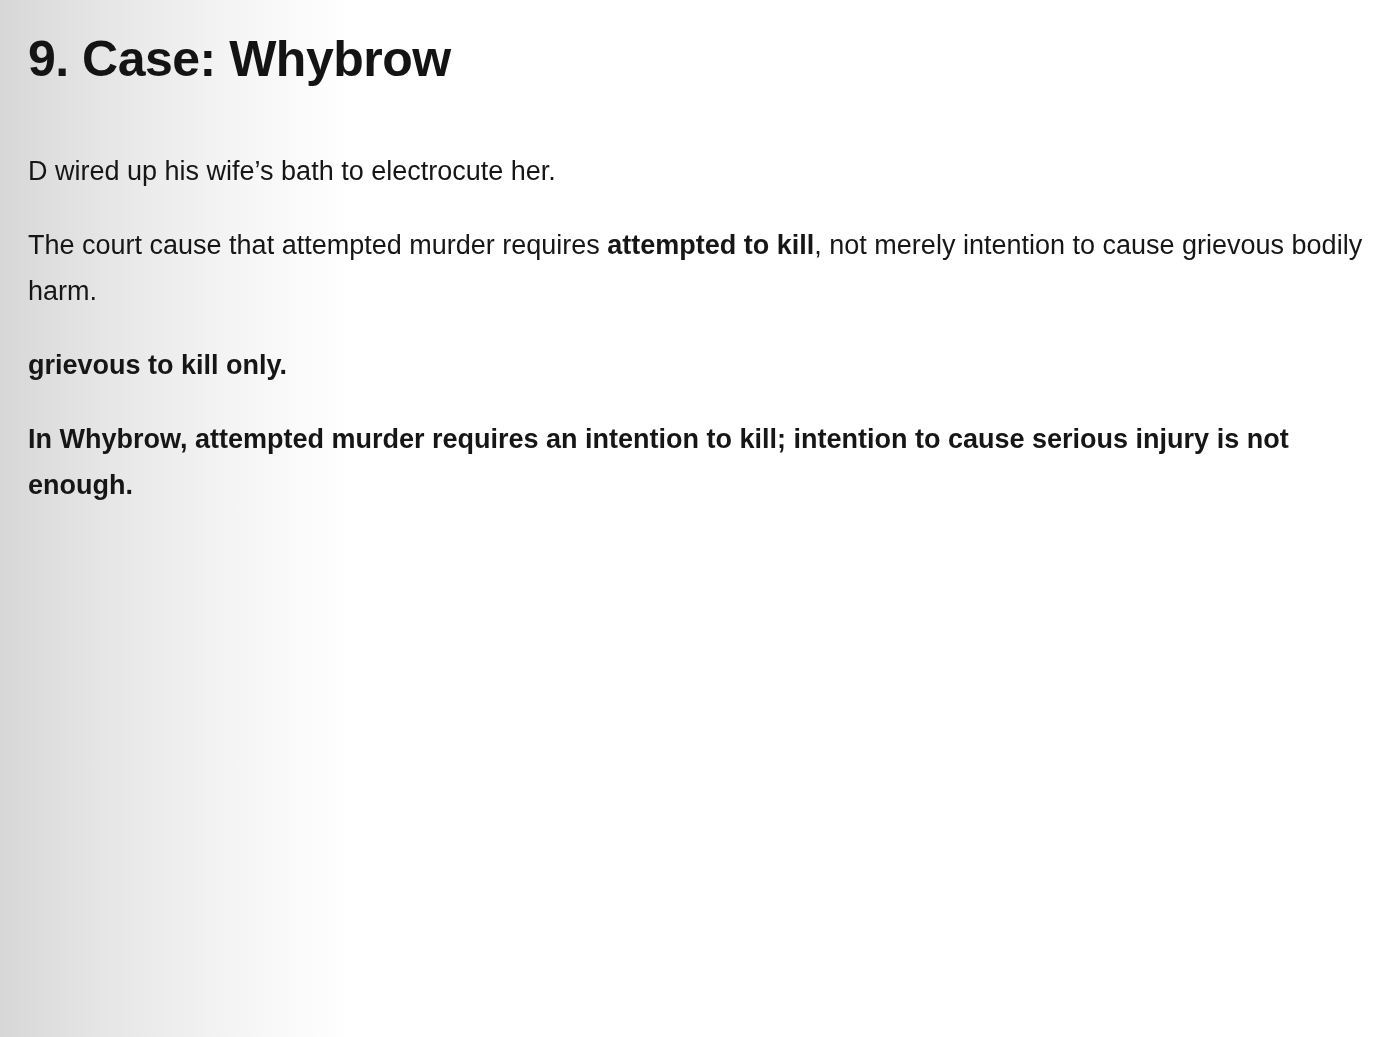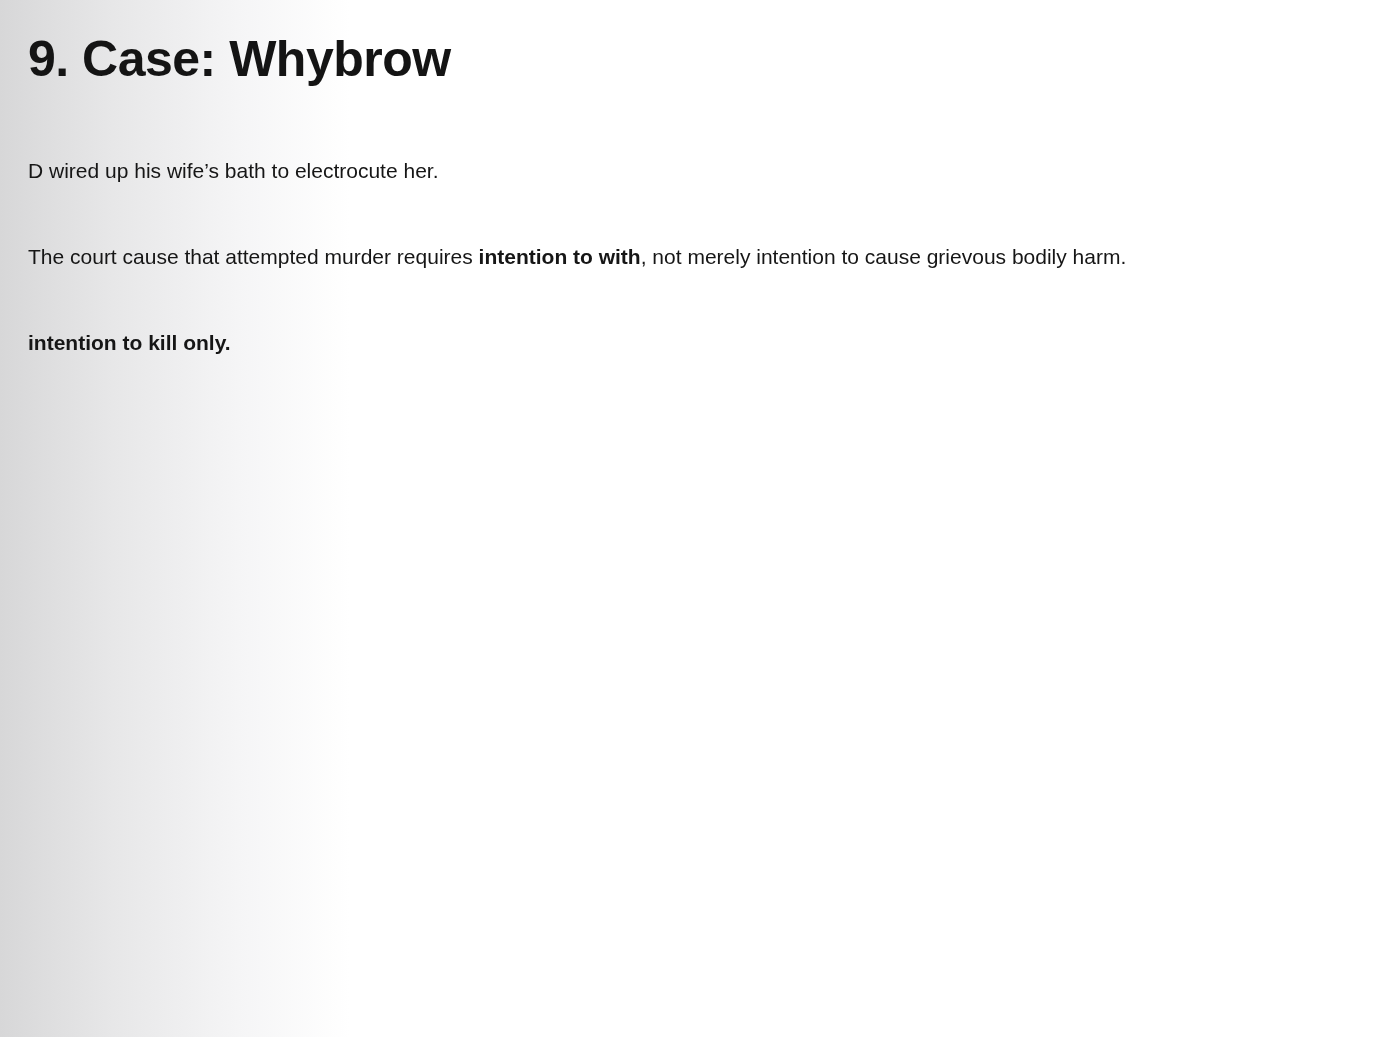--- a/index.html
+++ b/index.html
@@ -23,42 +23,43 @@
   }
   .doc h1 {
     font-size: 50px;
     line-height: 58px;
     font-weight: 800;
     letter-spacing: -0.5px;
     margin: 6px 0 60px 0;
     color: #141414;
   }
   .doc p {
-    font-size: 21px;
+    font-size: 27px;
     line-height: 46px;
     font-weight: 400;
-    margin: 40px 0;
+    margin: 28px 0;
     max-width: 1340px;
   }
   .doc p b {
     font-weight: 700;
   }
 </style>
 </head>
 <body>
 
 <div class="doc">
 
   <h1>9. Case: Whybrow</h1>
 
   <p><span>D wired up his wife’s bath to electrocute her.</span></p>
 
 
-  <p><span>The court cause that attempted murder requires </span><b>intention to with</b><span>, not merely intention to cause grievous bodily harm.</span></p>
+  <p><span>The court cause that attempted murder requires </span><b>attempted to kill</b><span>, not merely intention to cause grievous bodily harm.</span></p>
 
 
 
 
-  <p><b>intention to kill only.</b></p>
+  <p><b>grievous to kill only.</b></p>
 
 
+  <p><b>In Whybrow, attempted murder requires an intention to kill; intention to cause serious injury is not enough.</b></p>
 
 </div>
 
 </body></html>

